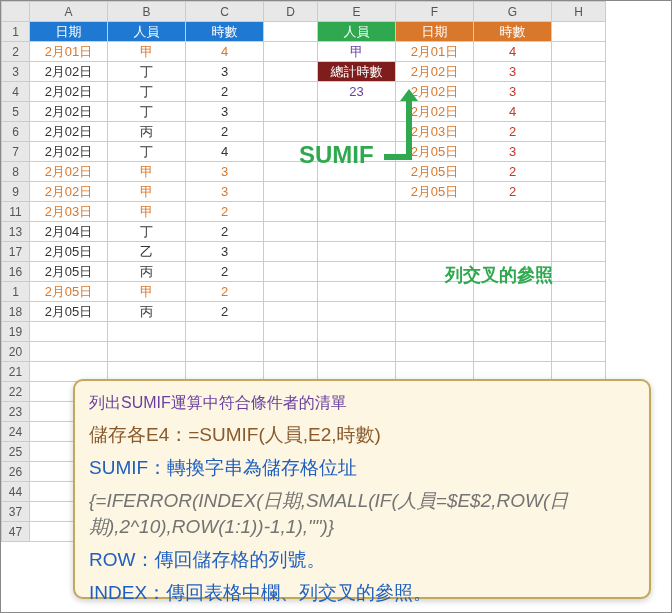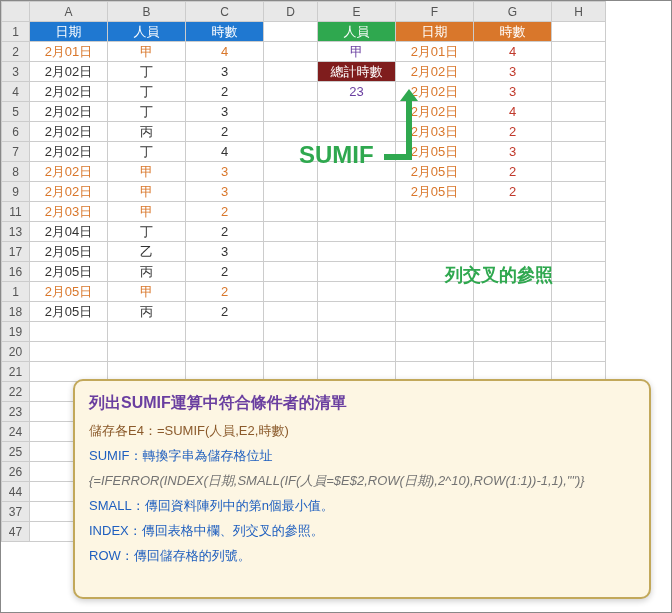--- a/index.html
+++ b/index.html
@@ -21,22 +21,22 @@
   .val-purple { color: #6a3fa0; }
   .val-red { color: #c0392b; }
   .val-black { color: #333; }
   .sumif-label { position: absolute; left: 298px; top: 140px; font-size: 24px; font-weight: bold; color: #2fa84f; font-family: Arial; }
   .arrow { position: absolute; left: 383px; top: 92px; width: 40px; height: 70px; }
   .arrow-v { position: absolute; left: 22px; top: 0; width: 6px; height: 67px; background: #2fa84f; }
   .arrow-h { position: absolute; left: 0; top: 61px; width: 28px; height: 6px; background: #2fa84f; }
   .arrow-head { position: absolute; left: 16px; top: -4px; width: 0; height: 0; border-left: 9px solid transparent; border-right: 9px solid transparent; border-bottom: 12px solid #2fa84f; }
   .filter-label { position: absolute; left: 444px; top: 262px; font-size: 18px; font-weight: bold; color: #2fa84f; }
   .note-box { position: absolute; left: 72px; top: 378px; width: 578px; height: 220px; background: #fdf6e3; border: 2px solid #c2a85a; border-radius: 10px; padding: 12px 14px; box-shadow: 0 2px 6px rgba(0,0,0,0.2); }
-  .note-title { color: #6a3fa0; font-size: 16px; font-weight: bold; margin-bottom: 8px; }
-  .note-line { font-size: 13px; margin: 7px 0; }
+  .note-title { color: #6a3fa0; font-size: 16px; font-weight: normal; margin-bottom: 8px; }
+  .note-line { font-size: 19px; margin: 7px 0; }
   .c-brown { color: #8b5a2b; }
   .c-blue { color: #1f5fbf; }
   .c-purple { color: #737373; font-style: italic; }
 </style>
 </head>
 <body>
 
 <table class="sheet">
   <thead>
     <tr>
@@ -347,16 +347,15 @@
     <div class="arrow-head"></div>
 </div>
 <div class="sumif-label">SUMIF</div>
 <div class="filter-label">列交叉的參照</div>
 
 <div class="note-box">
   <div class="note-title">列出SUMIF運算中符合條件者的清單</div>
   <div class="note-line c-brown">儲存各E4：=SUMIF(人員,E2,時數)</div>
   <div class="note-line"><span class="c-blue">SUMIF</span><span class="c-blue">：轉換字串為儲存格位址</span></div>
   <div class="note-line c-purple">{=IFERROR(INDEX(日期,SMALL(IF(人員=$E$2,ROW(日期),2^10),ROW(1:1))-1,1),"")}</div>
-  <div class="note-line"><span class="c-blue">SMALL</span><span class="c-blue">：傳回資料陣列中的第n個最小值。</span></div>
+  <div class="note-line"><span class="c-blue">ROW</span><span class="c-blue">：傳回儲存格的列號。</span></div>
   <div class="note-line"><span class="c-blue">INDEX</span><span class="c-blue">：傳回表格中欄、列交叉的參照。</span></div>
-  <div class="note-line"><span class="c-blue">ROW</span><span class="c-blue">：傳回儲存格的列號。</span></div>
 </div>
 
 </body></html>

